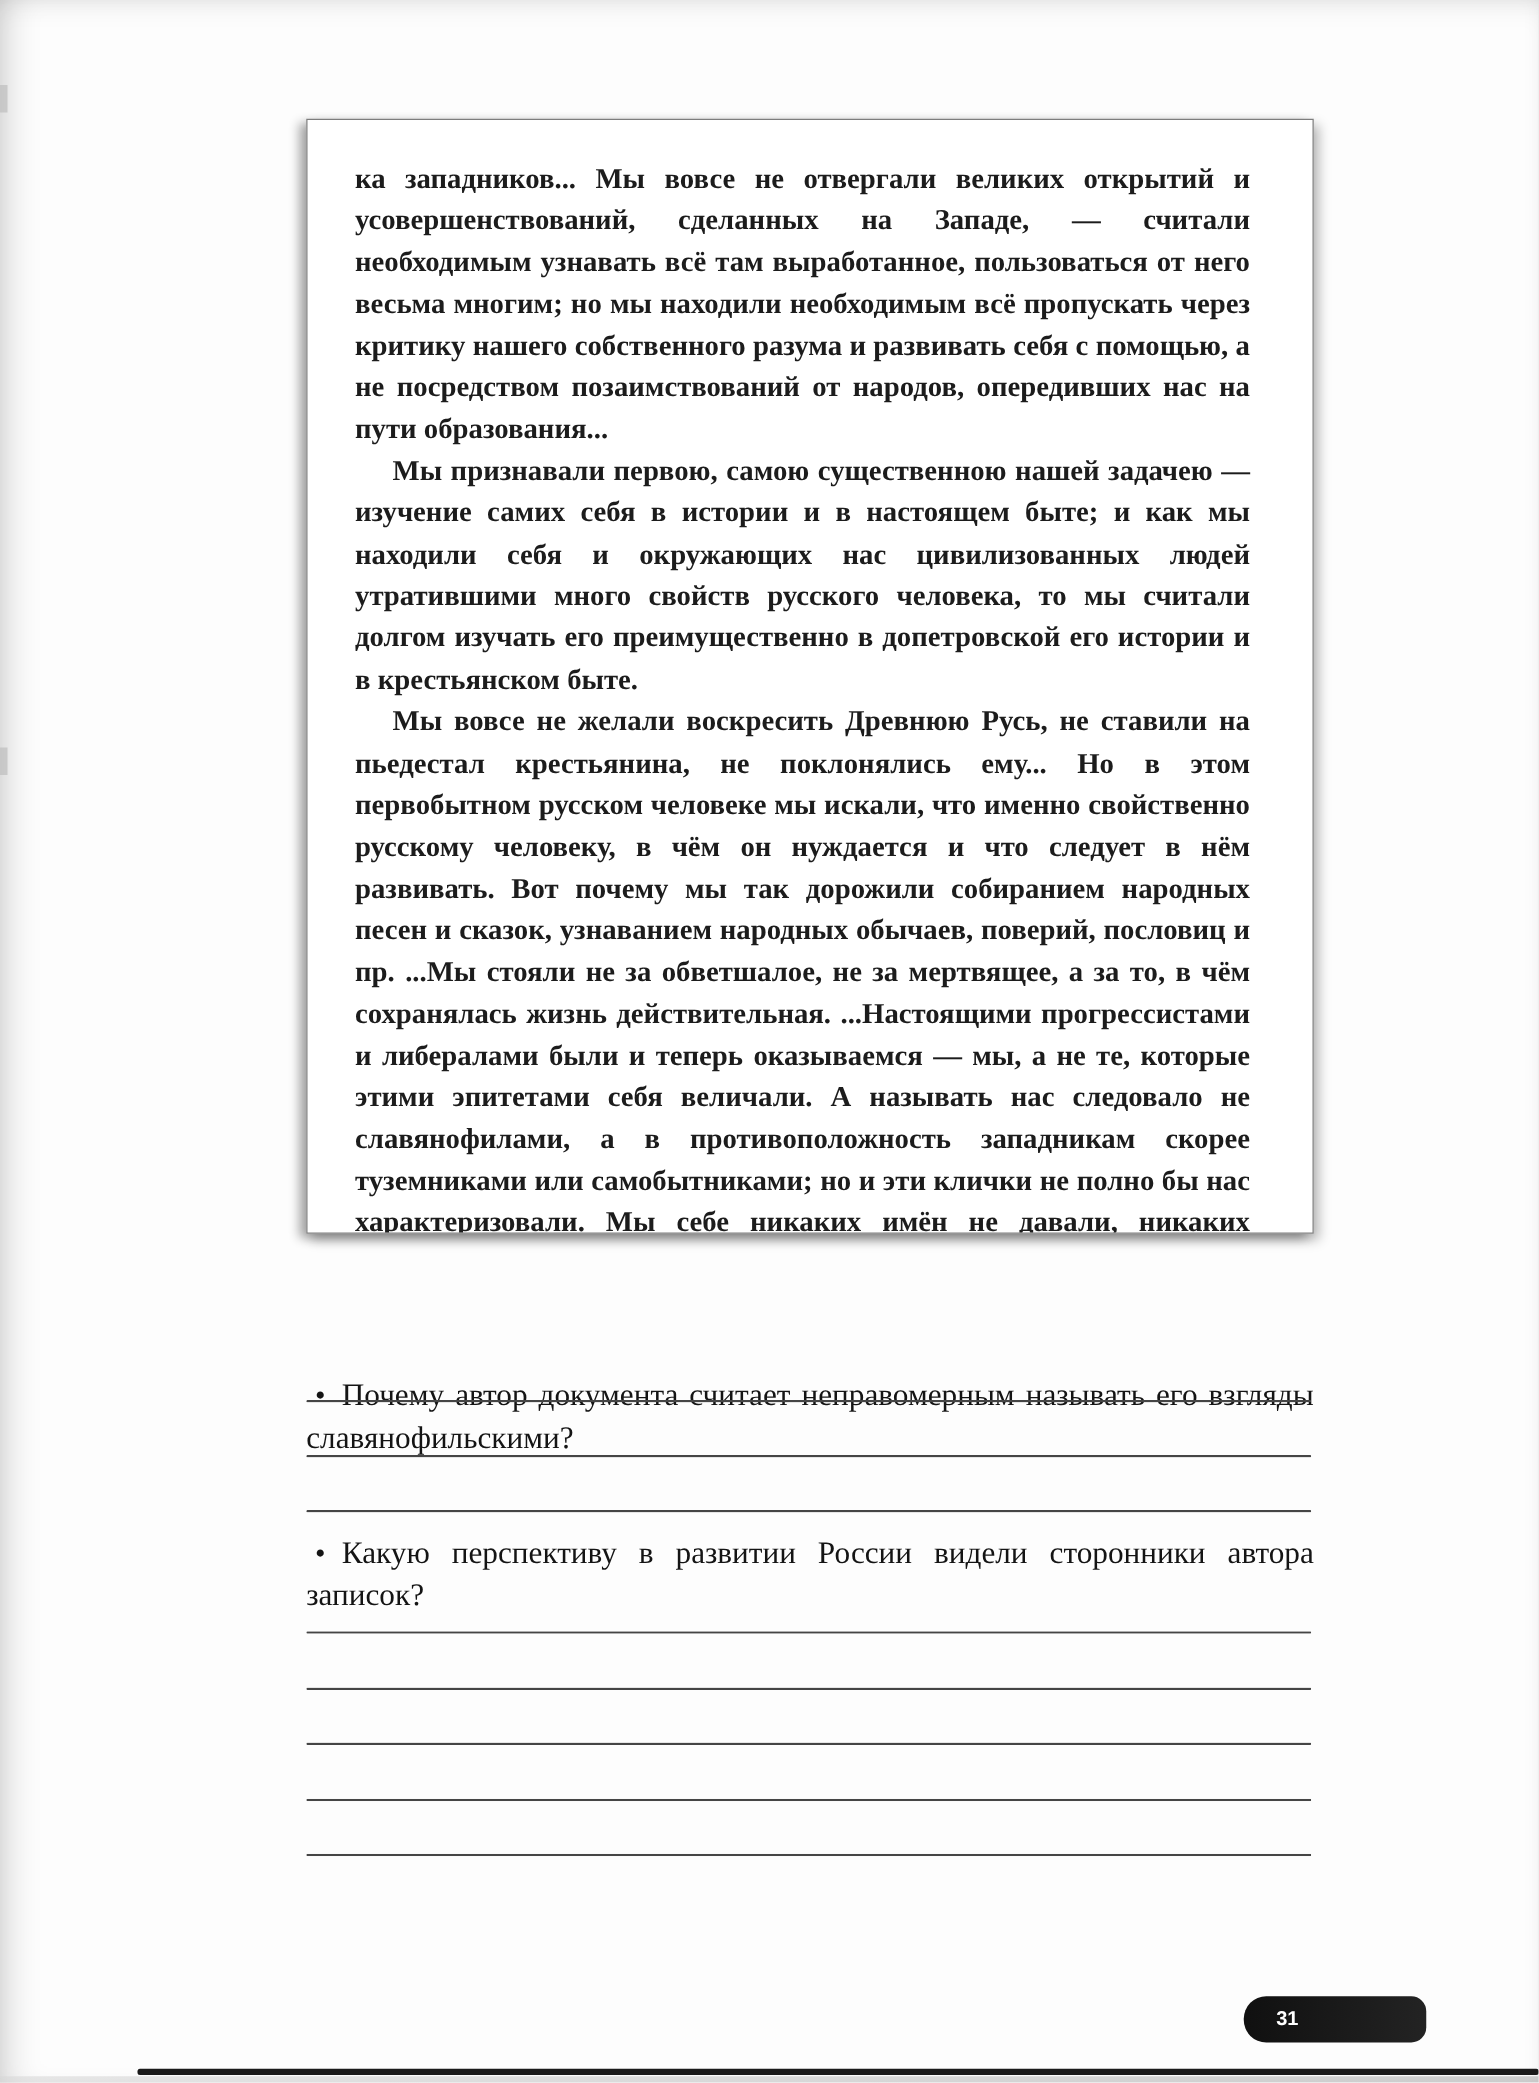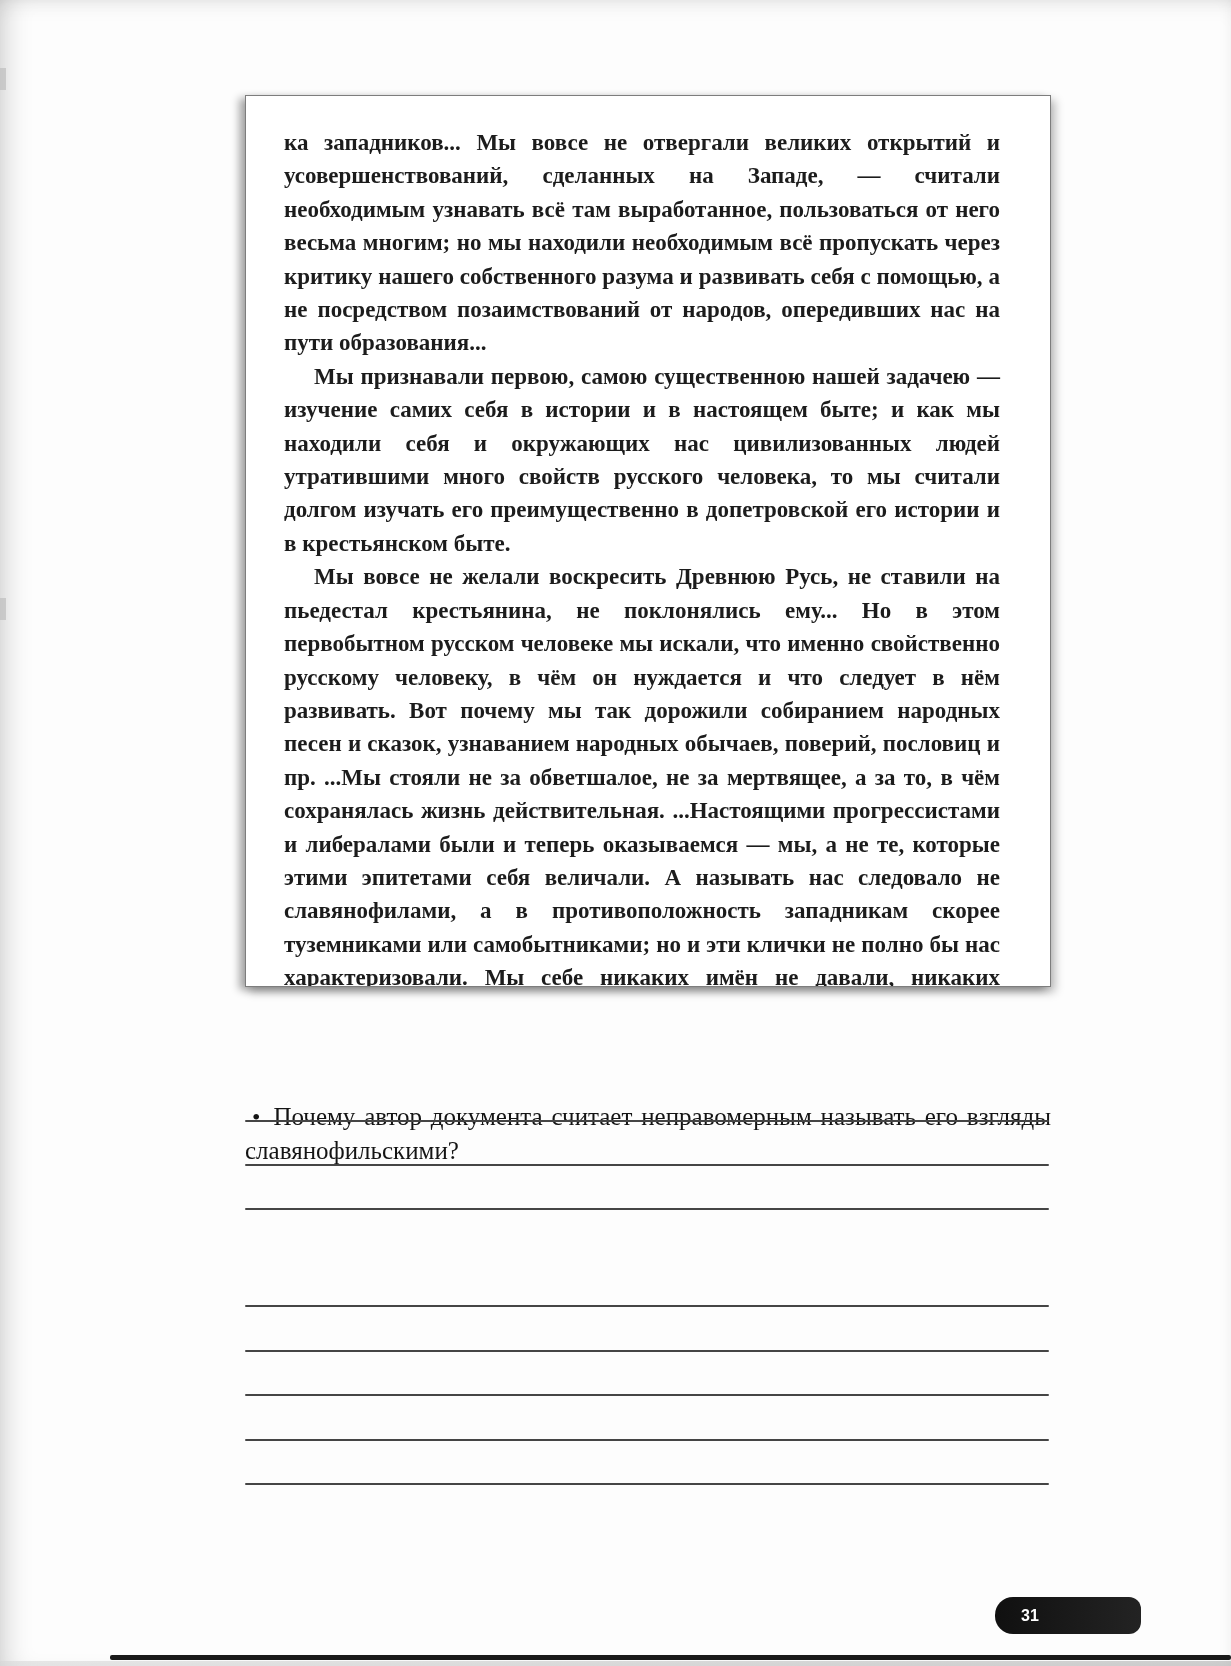--- a/index.html
+++ b/index.html
@@ -127,20 +127,23 @@
   </div>
 
   <div class="question q1">
     <span class="bullet">•</span><span>Почему автор документа считает неправомерным называть его взгляды славянофильскими?</span>
   </div>
 
   <div class="answer-line" style="top:1120px"></div>
   <div class="answer-line" style="top:1164px"></div>
   <div class="answer-line" style="top:1208px"></div>
 
+  <div class="question q2">
+    <span class="bullet">•</span><span>Какую перспективу в развитии России видели сторонники автора записок?</span>
+  </div>
 
   <div class="answer-line" style="top:1305px"></div>
   <div class="answer-line" style="top:1350px"></div>
   <div class="answer-line" style="top:1394px"></div>
   <div class="answer-line" style="top:1439px"></div>
   <div class="answer-line" style="top:1483px"></div>
 
   <div class="page-badge">
     <span>31</span>
   </div>

